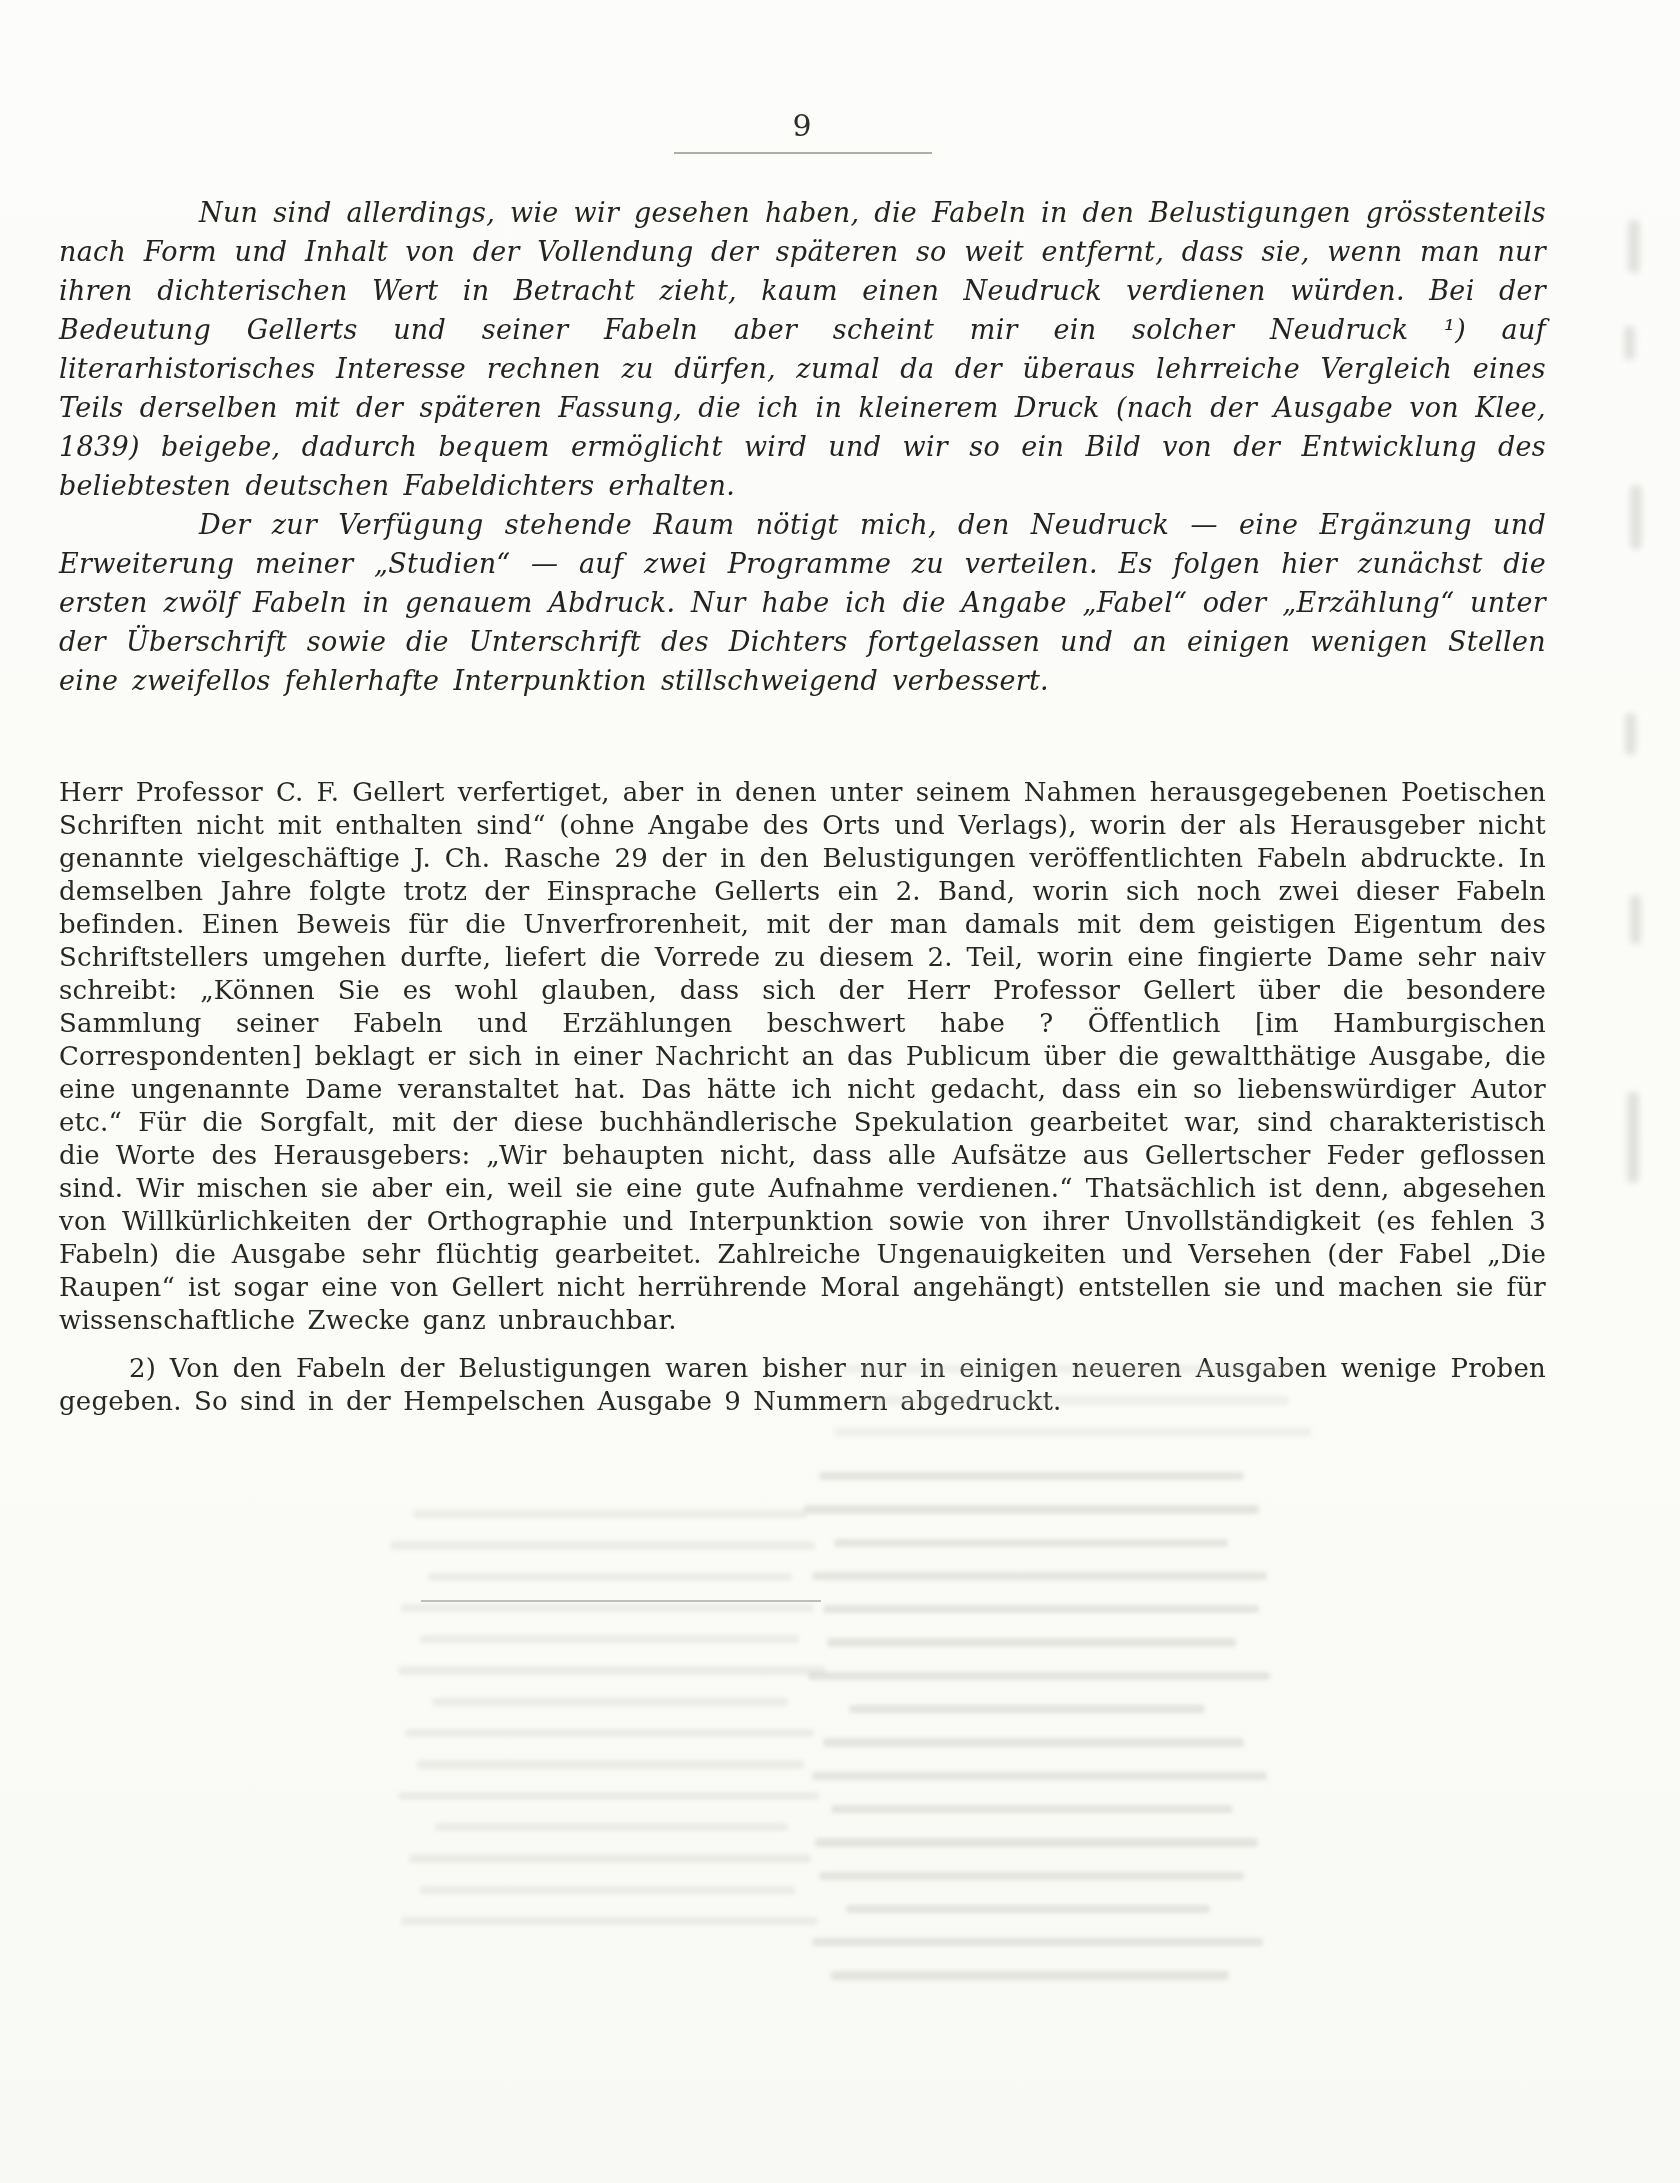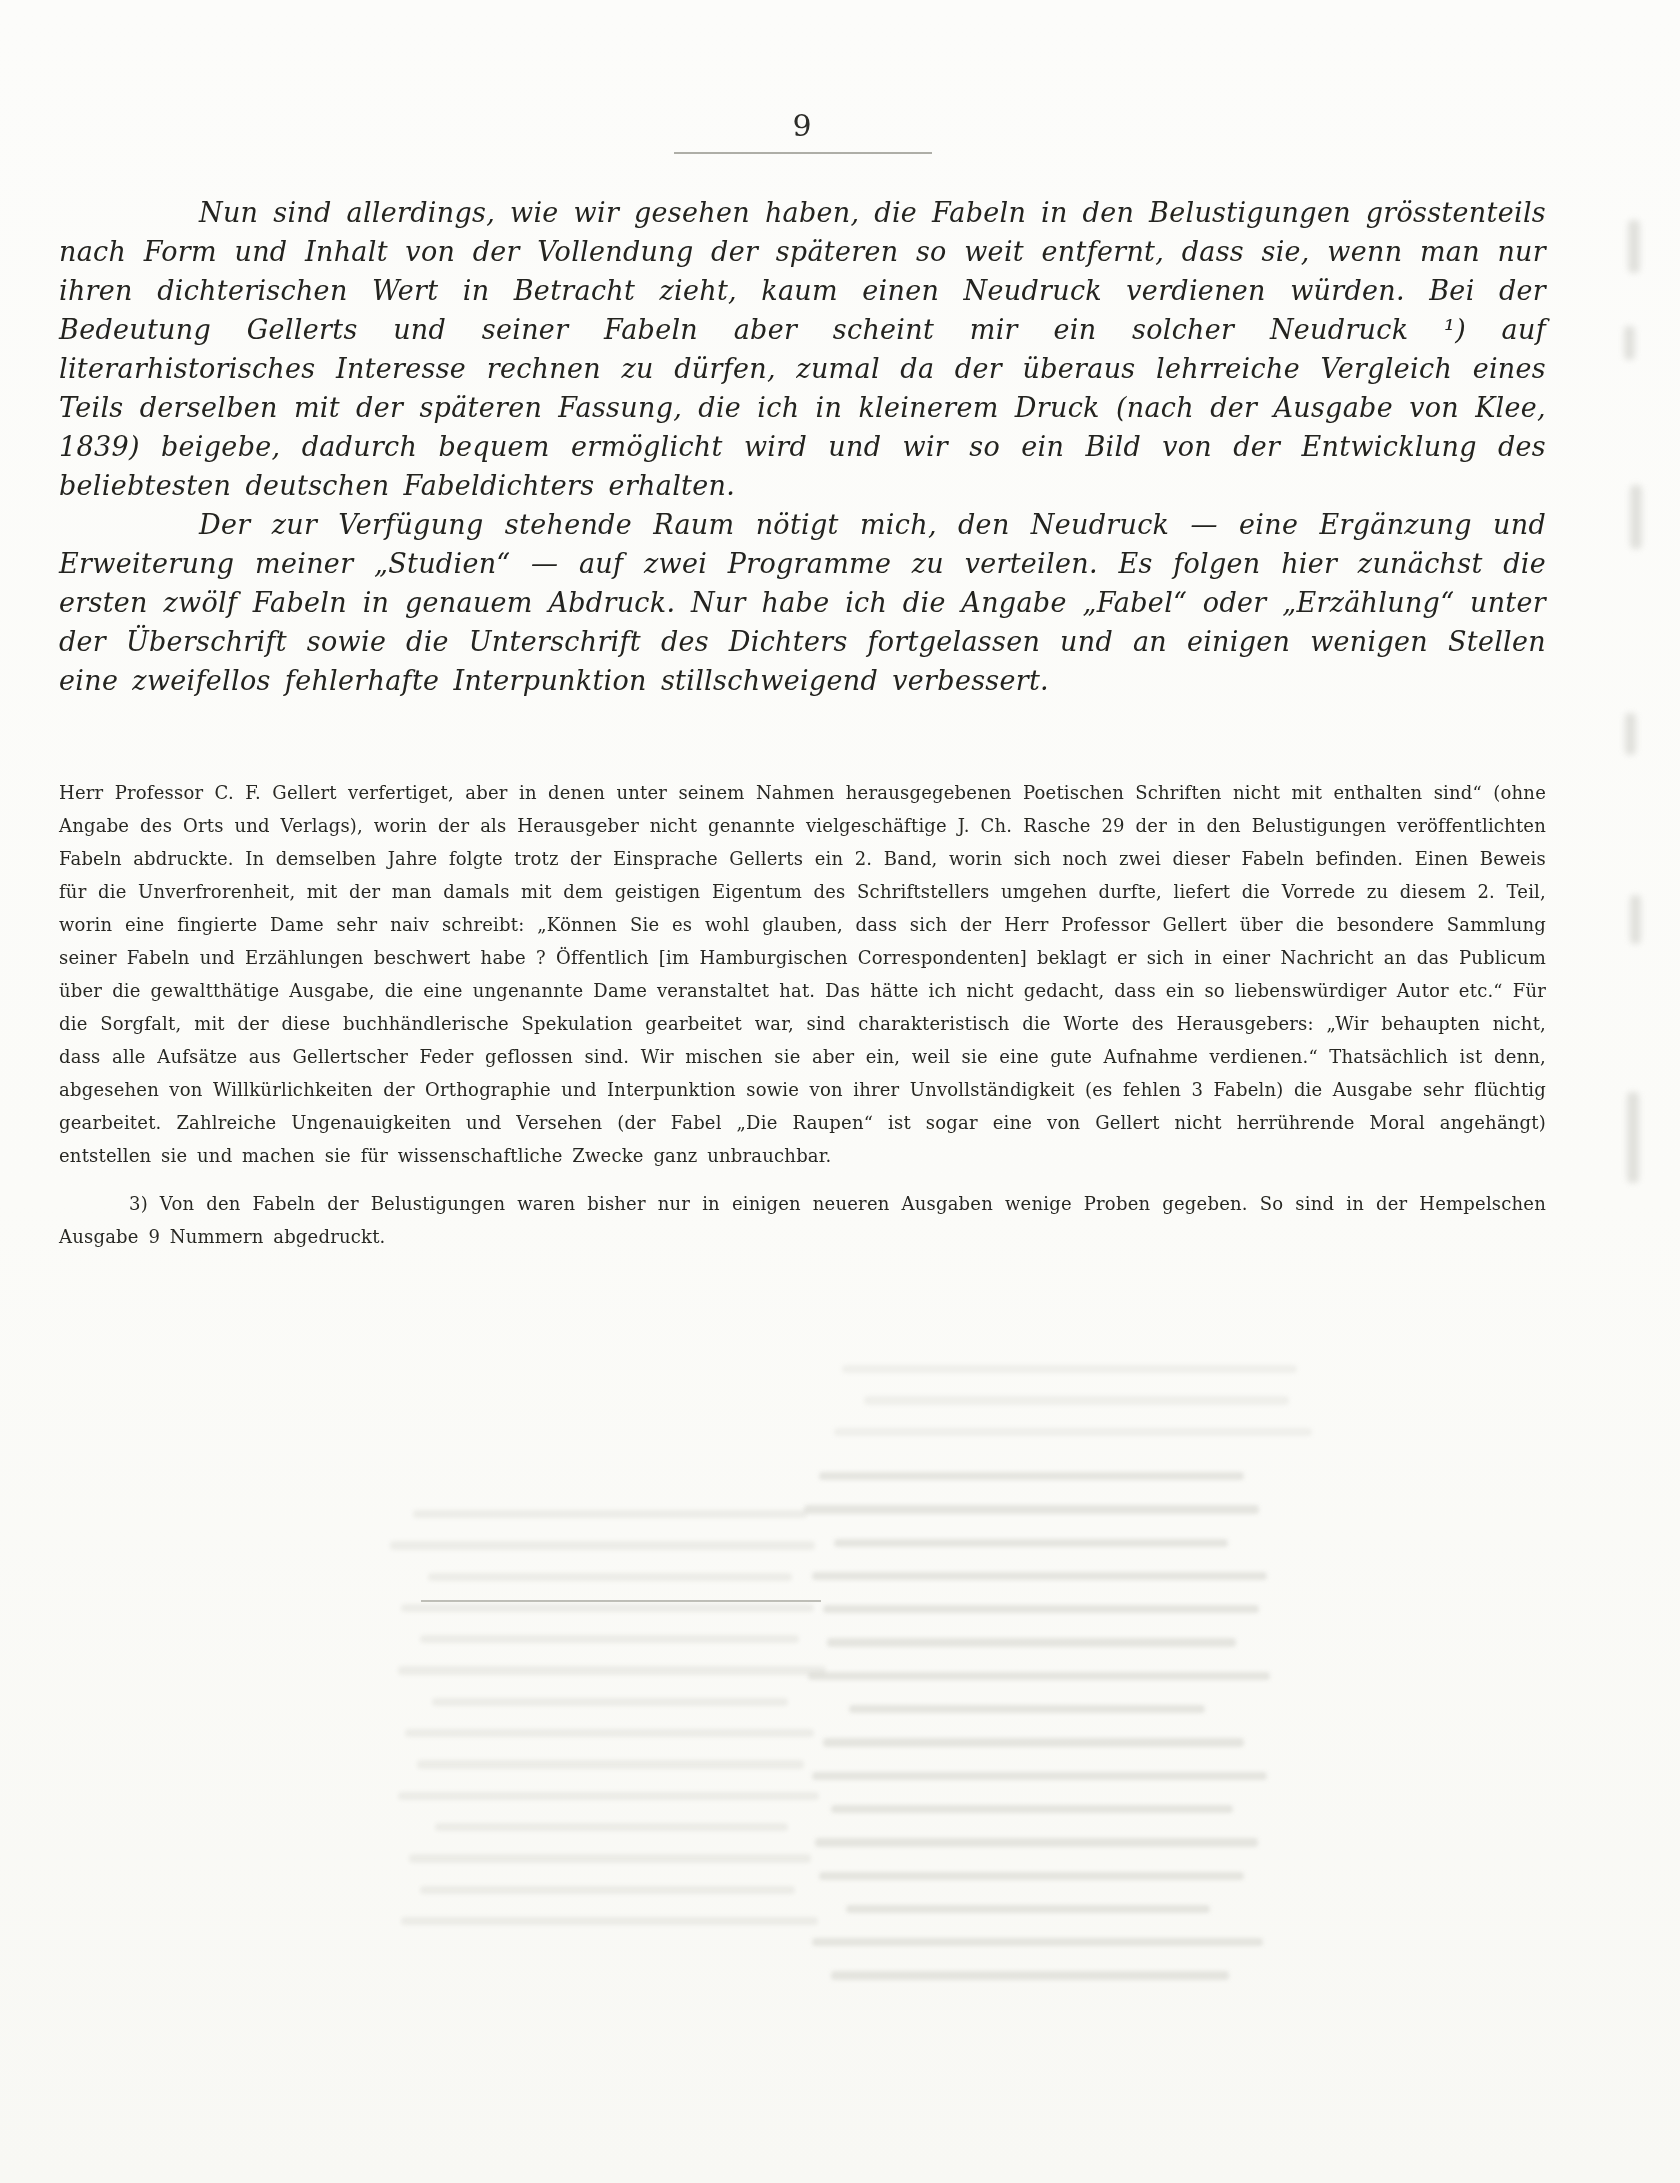--- a/index.html
+++ b/index.html
@@ -15,21 +15,21 @@
   .page-number{font-size:30px;letter-spacing:0.8px;color:#2d2d29;}
   .page-number-rule{margin:9px auto 0;width:258px;height:1.5px;background:#aeaea7;}
   .main-text{
     position:absolute;top:193px;left:59px;width:1487px;
     font-size:27px;line-height:39px;text-align:justify;
     letter-spacing:0.3px;word-spacing:5.3px;color:#23231f;font-style:italic;
   }
   .main-text p{margin:0;text-indent:140px;}
   .footnotes{
     position:absolute;top:776px;left:59px;width:1487px;
-    font-size:18px;line-height:33px;text-align:justify;
+    font-size:26px;line-height:33px;text-align:justify;
     letter-spacing:0.2px;word-spacing:3.8px;color:#282823;
   }
   .fn{margin:0;}
   .fn-note{margin-top:15px;text-indent:70px;}
   .divider{position:absolute;top:1600px;left:421px;width:400px;height:2.3px;background:#b3b3ac;opacity:.85;}
   
   .ghost{position:absolute;filter:blur(1.9px);}
   .ghost .gl{height:8.3px;background:#cfcfc8;border-radius:3.8px;}
   .ghost-right{left:804px;top:1472px;width:515px;opacity:.5;}
   .ghost-right .gl{margin-bottom:25px;}
@@ -49,21 +49,21 @@
     <div class="page-number-rule"></div>
   </div>
 
   <div class="main-text">
     <p>Nun sind allerdings, wie wir gesehen haben, die Fabeln in den Belustigungen grösstenteils nach Form und Inhalt von der Vollendung der späteren so weit entfernt, dass sie, wenn man nur ihren dichterischen Wert in Betracht zieht, kaum einen Neudruck verdienen würden. Bei der Bedeutung Gellerts und seiner Fabeln aber scheint mir ein solcher Neudruck ¹) auf literarhistorisches Interesse rechnen zu dürfen, zumal da der überaus lehrreiche Vergleich eines Teils derselben mit der späteren Fassung, die ich in kleinerem Druck (nach der Ausgabe von Klee, 1839) beigebe, dadurch bequem ermöglicht wird und wir so ein Bild von der Entwicklung des beliebtesten deutschen Fabeldichters erhalten.</p>
     <p>Der zur Verfügung stehende Raum nötigt mich, den Neudruck — eine Ergänzung und Erweiterung meiner „Studien“ — auf zwei Programme zu verteilen. Es folgen hier zunächst die ersten zwölf Fabeln in genauem Abdruck. Nur habe ich die Angabe „Fabel“ oder „Erzählung“ unter der Überschrift sowie die Unterschrift des Dichters fortgelassen und an einigen wenigen Stellen eine zweifellos fehlerhafte Interpunktion stillschweigend verbessert.</p>
   </div>
 
   <div class="footnotes">
     <p class="fn">Herr Professor C. F. Gellert verfertiget, aber in denen unter seinem Nahmen herausgegebenen Poetischen Schriften nicht mit enthalten sind“ (ohne Angabe des Orts und Verlags), worin der als Herausgeber nicht genannte vielgeschäftige J. Ch. Rasche 29 der in den Belustigungen veröffentlichten Fabeln abdruckte. In demselben Jahre folgte trotz der Einsprache Gellerts ein 2. Band, worin sich noch zwei dieser Fabeln befinden. Einen Beweis für die Unverfrorenheit, mit der man damals mit dem geistigen Eigentum des Schriftstellers umgehen durfte, liefert die Vorrede zu diesem 2. Teil, worin eine fingierte Dame sehr naiv schreibt: „Können Sie es wohl glauben, dass sich der Herr Professor Gellert über die besondere Sammlung seiner Fabeln und Erzählungen beschwert habe ? Öffentlich [im Hamburgischen Correspondenten] beklagt er sich in einer Nachricht an das Publicum über die gewaltthätige Ausgabe, die eine ungenannte Dame veranstaltet hat. Das hätte ich nicht gedacht, dass ein so liebenswürdiger Autor etc.“ Für die Sorgfalt, mit der diese buchhändlerische Spekulation gearbeitet war, sind charakteristisch die Worte des Herausgebers: „Wir behaupten nicht, dass alle Aufsätze aus Gellertscher Feder geflossen sind. Wir mischen sie aber ein, weil sie eine gute Aufnahme verdienen.“ Thatsächlich ist denn, abgesehen von Willkürlichkeiten der Orthographie und Interpunktion sowie von ihrer Unvollständigkeit (es fehlen 3 Fabeln) die Ausgabe sehr flüchtig gearbeitet. Zahlreiche Ungenauigkeiten und Versehen (der Fabel „Die Raupen“ ist sogar eine von Gellert nicht herrührende Moral angehängt) entstellen sie und machen sie für wissenschaftliche Zwecke ganz unbrauchbar.</p>
-    <p class="fn fn-note">3) Von den Fabeln der Belustigungen waren bisher nur in einigen neueren Ausgaben wenige Proben gegeben. So sind in der Hempelschen Ausgabe 9 Nummern abgedruckt.</p>
+    <p class="fn fn-note">2) Von den Fabeln der Belustigungen waren bisher nur in einigen neueren Ausgaben wenige Proben gegeben. So sind in der Hempelschen Ausgabe 9 Nummern abgedruckt.</p>
   </div>
 
   <div class="divider"></div>
 
   <div class="ghost ghost-upper">
     <div class="gl" style="width:455px;margin-left:7.6px;"></div>
     <div class="gl" style="width:425px;margin-left:30px;"></div>
     <div class="gl" style="width:478px;margin-left:0;"></div>
   </div>
 

